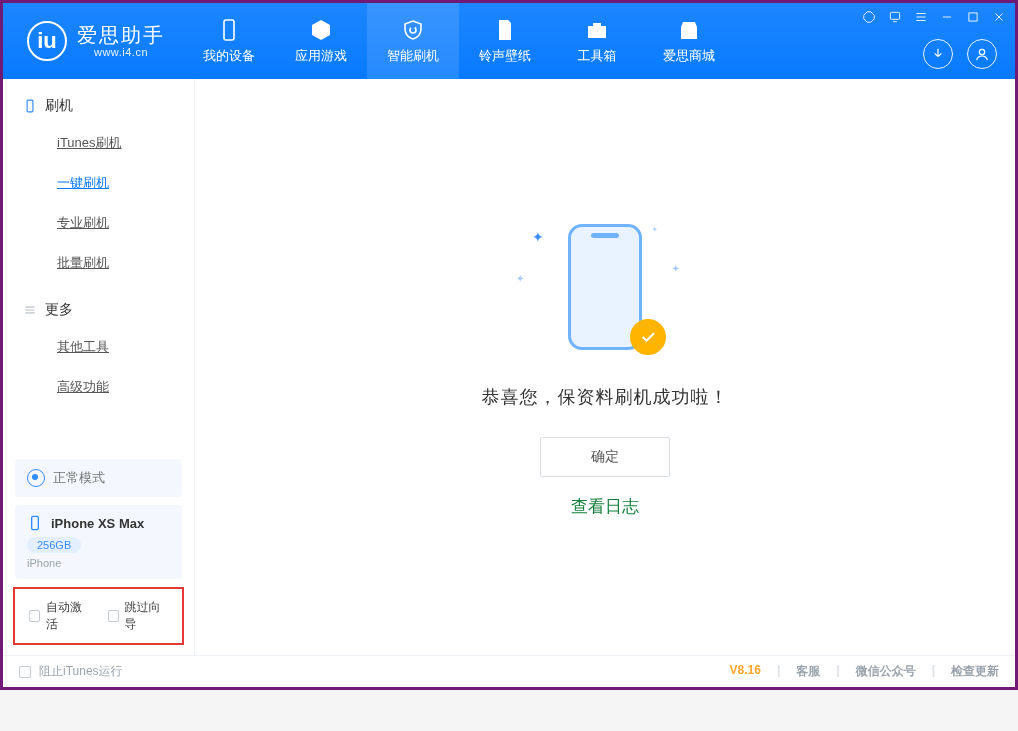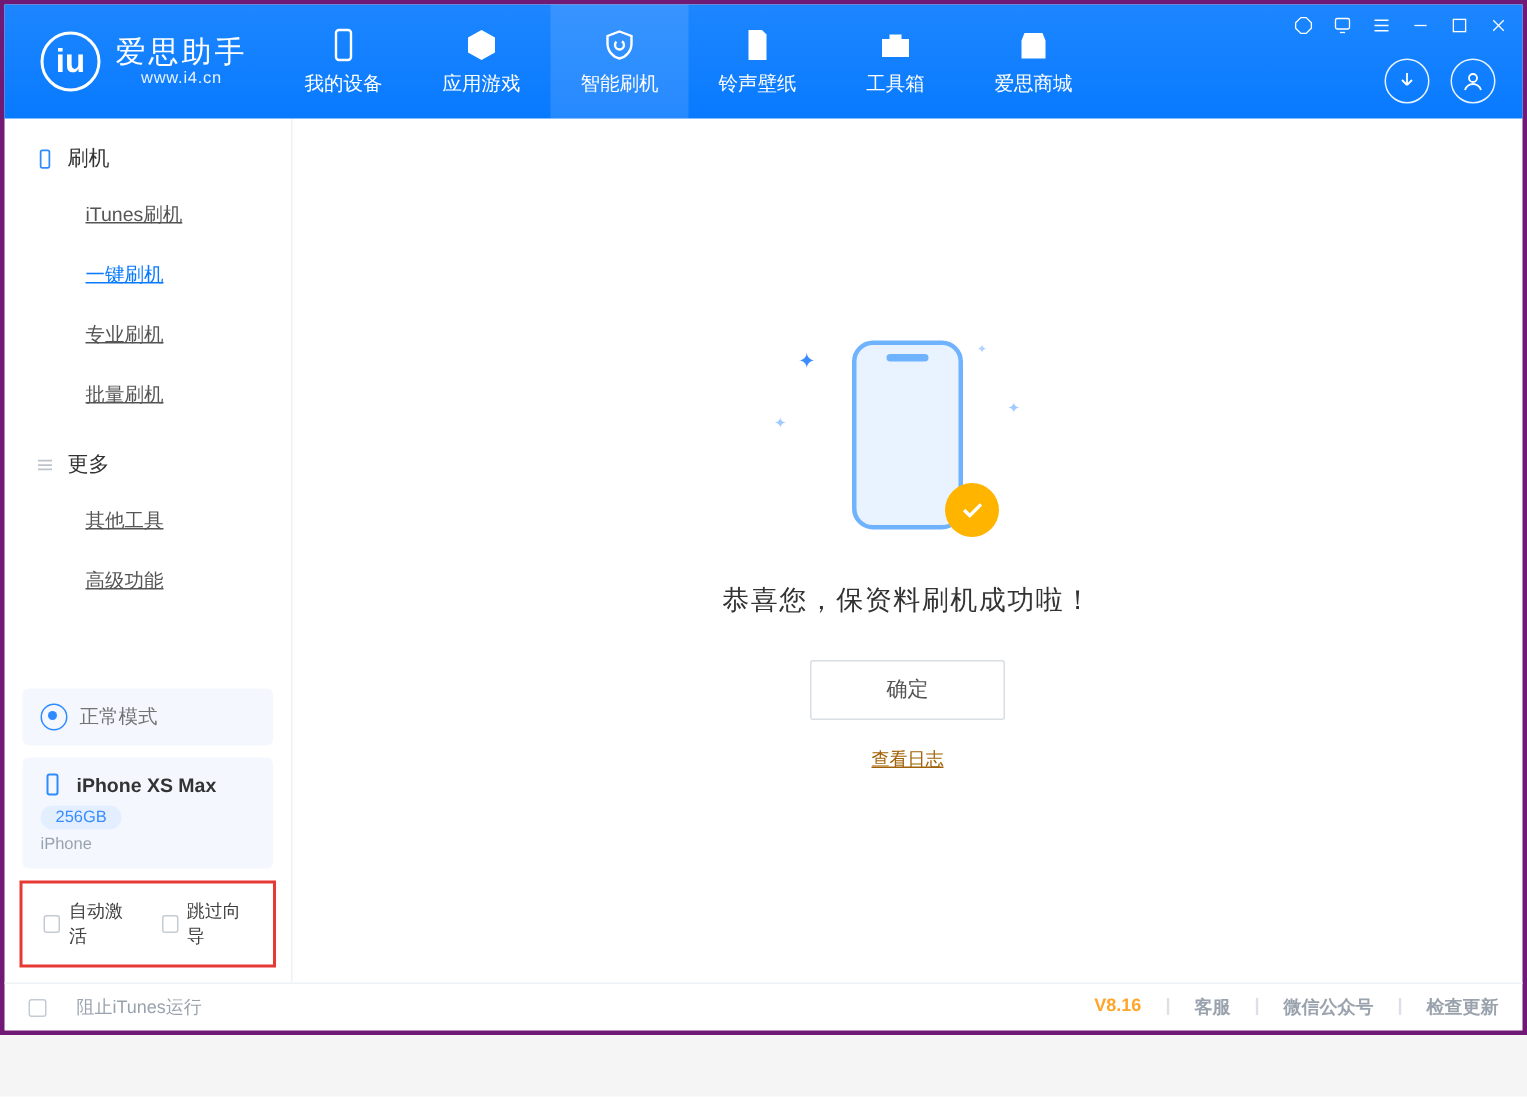--- a/index.html
+++ b/index.html
@@ -59,25 +59,25 @@
 .badge-check { position: absolute; bottom: 2px; right: 34px; width: 36px; height: 36px; background: #ffb400; border-radius: 50%; display: flex; align-items: center; justify-content: center; }
 .badge-check svg { width: 18px; height: 18px; stroke: #fff; fill: none; stroke-width: 3; }
 .spark { position: absolute; color: #66a8ff; font-size: 14px; }
 .spark.s1 { top: 12px; left: 22px; color: #3d8cff; }
 .spark.s2 { top: 56px; left: 6px; font-size: 10px; opacity: .6; }
 .spark.s3 { top: 46px; right: 20px; font-size: 10px; opacity: .6; }
 .spark.s4 { top: 8px; right: 42px; font-size: 8px; opacity: .5; }
 
 .success-msg { font-size: 18px; color: #333; margin-bottom: 28px; letter-spacing: 1px; }
 .ok-btn { padding: 10px 50px; border: 1px solid #d9dee5; background: #fff; font-size: 14px; color: #555; cursor: pointer; border-radius: 2px; margin-bottom: 18px; }
-.log-link { font-size: 12px; color: #a16207; cursor: pointer; text-decoration: underline; }
+.log-link { font-size: 17px; color: #15803d; cursor: pointer; }
 
 
 .footer { height: 32px; border-top: 1px solid #eef1f5; display: flex; align-items: center; padding: 0 16px; font-size: 12px; color: #9aa3ad; gap: 20px; }
-.footer .left { display: flex; align-items: center; gap: 20px; cursor: pointer; }
+.footer .left { display: flex; align-items: center; gap: 8px; cursor: pointer; }
 .footer .left .box { width: 12px; height: 12px; border: 1px solid #c5cbd3; border-radius: 2px; }
 .footer .right { margin-left: auto; display: flex; align-items: flex-start; gap: 16px; font-weight: bold; }
 .footer .ver { color: #ffa52b; }
 .footer .sep { color: #dde1e6; }
 .footer .lnk { cursor: pointer; }
 </style>
 </head>
 <body>
 
 <div class="window">

